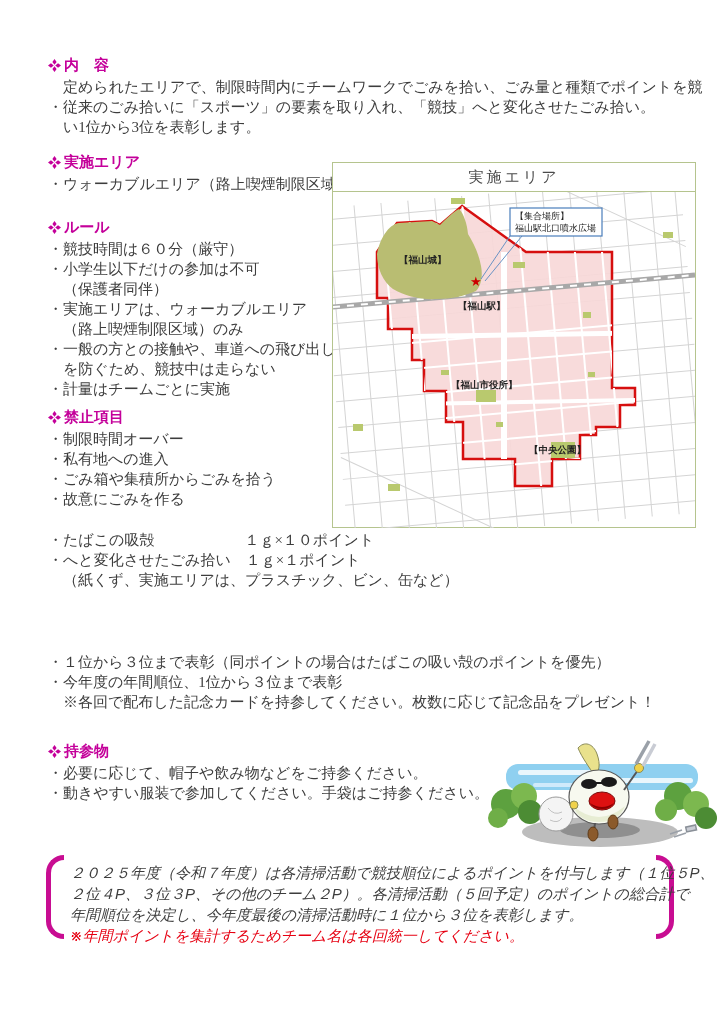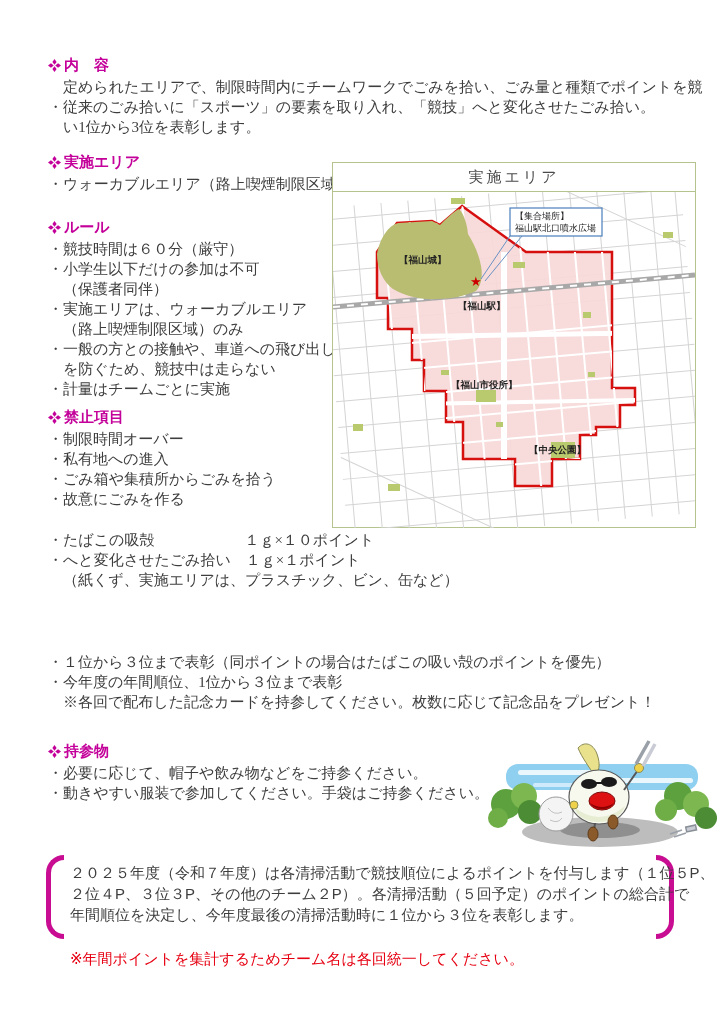--- a/index.html
+++ b/index.html
@@ -21,23 +21,23 @@
   .map-svg{display:block;}
   
   .mascot{position:absolute;left:478px;top:734px;width:246px;height:124px;}
   
   .notice{position:absolute;left:46px;top:855px;width:628px;height:94px;}
   .bracket{position:absolute;top:0;width:18px;height:84px;box-sizing:border-box;}
   .bracket.left{left:0;border:5px solid #c80d92;border-right:none;
                 border-radius:18px 0 0 18px;}
   .bracket.right{right:0;border:5px solid #c80d92;border-left:none;
                  border-radius:0 18px 18px 0;}
-  .notice-text{position:absolute;left:24px;right:24px;top:7px;}
+  .notice-text{position:absolute;left:24px;right:24px;top:7px;font-style:italic;}
   .notice-text .line{font-size:15px;line-height:21px;color:#3d3d3d;}
-  .notice-text .warn{color:#e60012;margin-top:23px;}
+  .notice-text .warn{color:#e60012;}
 </style>
 </head>
 <body>
 
 <div id="page">
 
   <div id="sections-root">
       <div class="section s0">
         <h2 class="sec-head">
           <svg width="13" height="13" viewBox="0 0 14 14">

